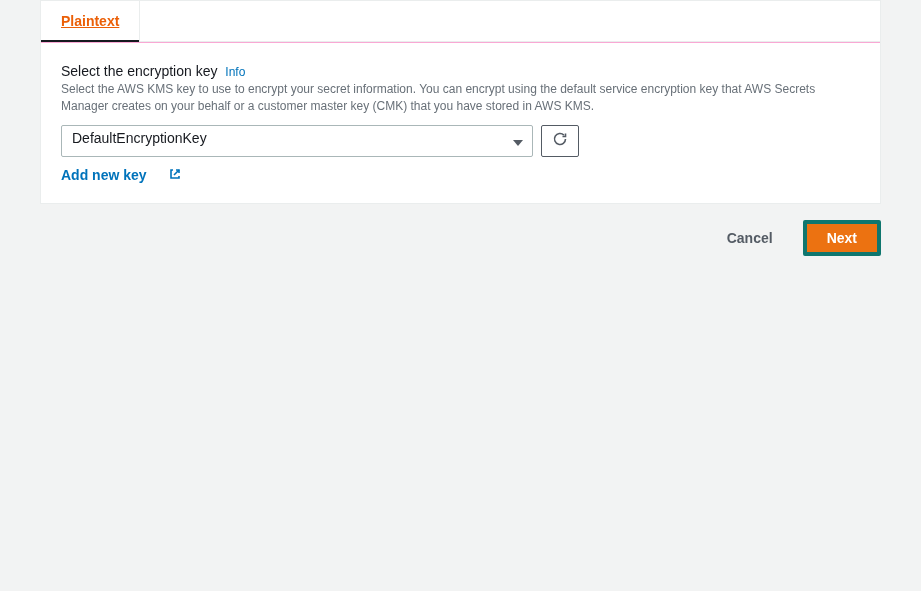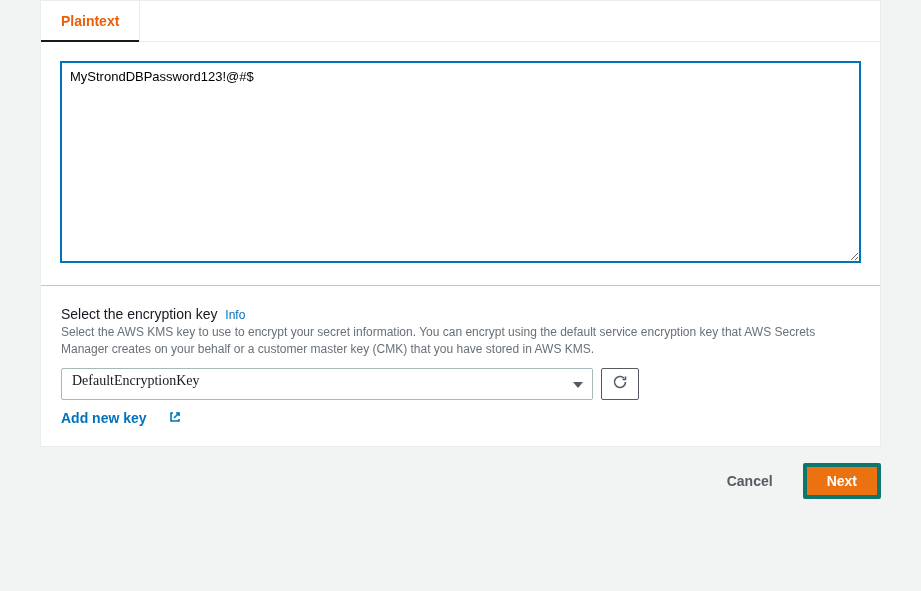--- a/index.html
+++ b/index.html
@@ -46,20 +46,21 @@
     .tab {
       padding: 12px 20px;
       color: #545b64;
       font-weight: 700;
       cursor: pointer;
       border-right: 1px solid #eaeded;
       position: relative;
     }
     .tab.active {
       color: #eb5f07;
+      text-decoration: underline;
     }
     .tab.active::after {
       content: "";
       position: absolute;
       bottom: -1px;
       left: 0;
       right: 0;
       height: 2px;
       background: #16191f;
     }
@@ -93,22 +94,21 @@
       margin-bottom: 10px;
       line-height: 1.4;
     }
     .select-row {
       display: flex;
       gap: 8px;
       align-items: stretch;
     }
     .select-wrap {
       position: relative;
-      width: 532px;
-      font-family: Liberation Serif, serif;
+      width: 472px;
     }
     .kms-select {
       width: 100%;
       height: 32px;
       border: 1px solid #aab7b8;
       border-radius: 2px;
       padding: 4px 28px 4px 10px;
       font-size: 14px;
       background: #fff;
       appearance: none;
@@ -171,23 +171,20 @@
 </head>
 <body>
 
 <div class="page-wrap">
   <div class="panel">
 
     <div class="tabs-bar">
       <div class="tab active">Plaintext</div>
     </div>
 
-    <div class="panel-body">
-      <textarea class="plaintext-area" style="">MyStrondDBPassword123!@#$</textarea>
-    </div>
 
     <div class="panel-footer-section">
       <div>
         <span class="section-label">Select the encryption key</span>
         <a class="info-link">Info</a>
       </div>
       <div class="section-help">Select the AWS KMS key to use to encrypt your secret information. You can encrypt using the default service encryption key that AWS Secrets Manager creates on your behalf or a customer master key (CMK) that you have stored in AWS KMS.</div>
       <div class="select-row">
         <div class="select-wrap">
           <div class="kms-select">DefaultEncryptionKey</div>

